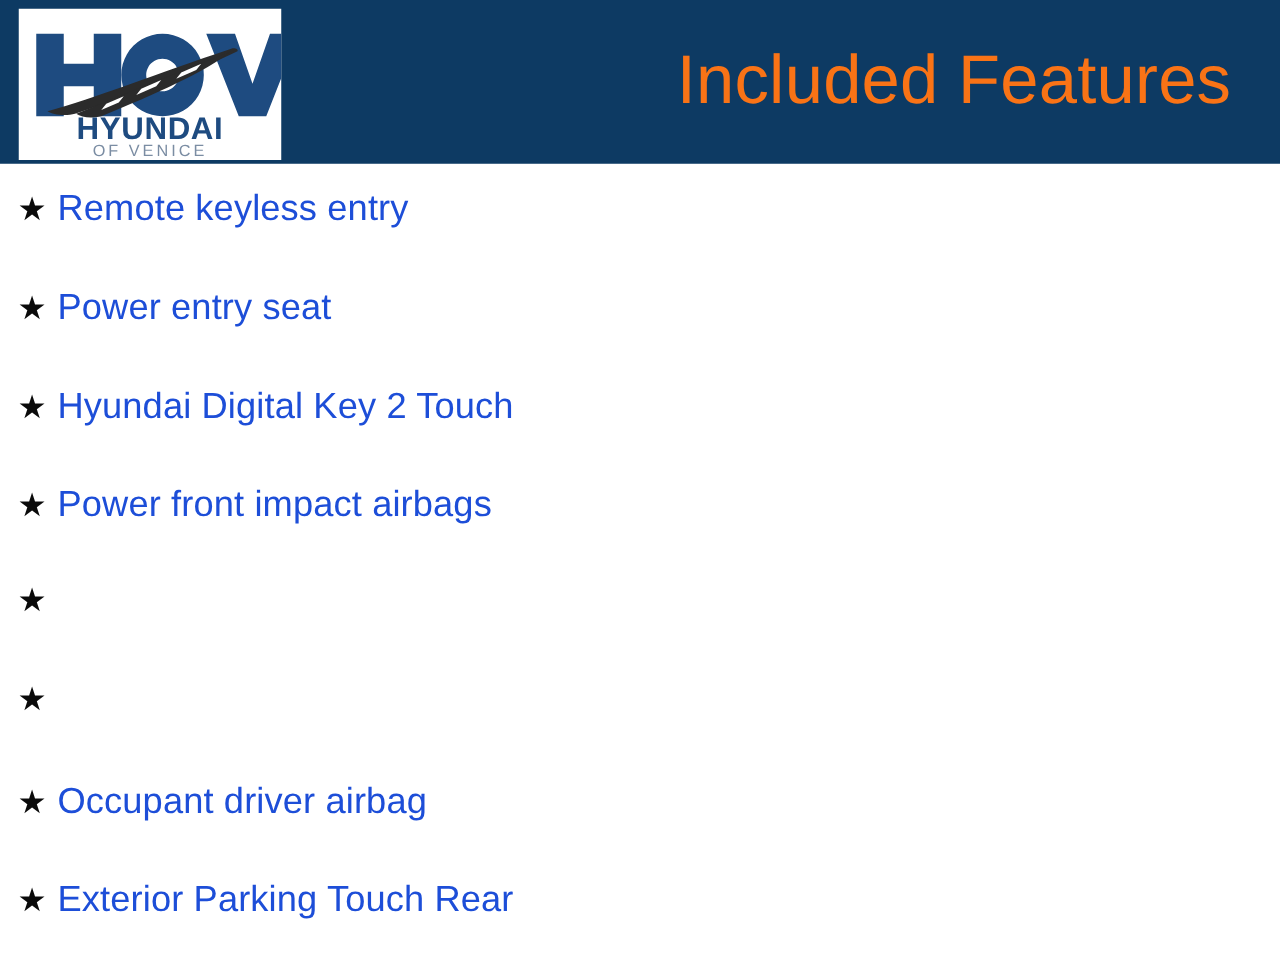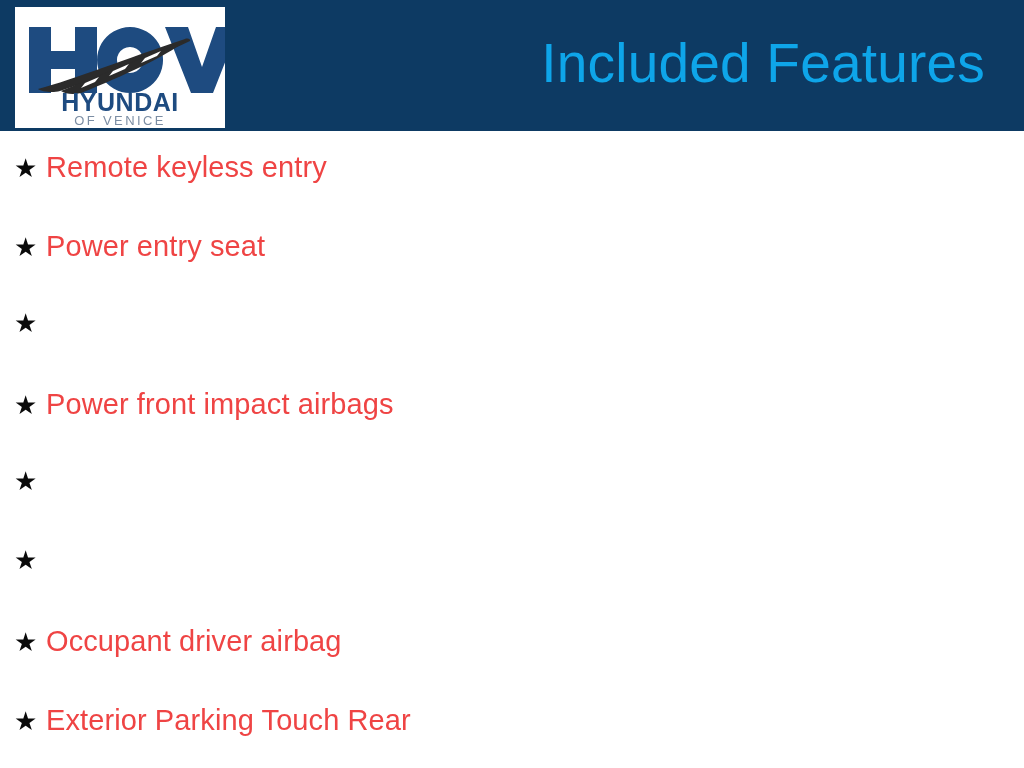--- a/index.html
+++ b/index.html
@@ -29,21 +29,21 @@
     background:#0d3a63;
   }
 
   .header-title {
     position:absolute;
     right:39px;
     top:28px;
     font-size:55px;
     line-height:70px;
     font-weight:400;
-    color:#0ea5e9;
+    color:#f97316;
     white-space:nowrap;
     letter-spacing:0.2px;
   }
 
   
   .logo-box {
     position:absolute;
     left:15px;
     top:7px;
     width:210px;
@@ -77,21 +77,21 @@
     flex:0 0 32px;
     font-size:26px;
     line-height:30px;
     color:#0a0a0a;
     font-family:"DejaVu Sans", sans-serif;
   }
 
   .feature-text {
     font-size:29px;
     line-height:34px;
-    color:#ef4444;
+    color:#1d4ed8;
     white-space:nowrap;
     letter-spacing:0.1px;
   }
 </style>
 </head>
 <body>
 
 <div class="slide">
 
   <div class="header">
@@ -130,20 +130,21 @@
       <span class="feature-text">Remote keyless entry</span>
     </div>
 
     <div class="feature-item">
       <span class="bullet-star">★</span>
       <span class="feature-text">Power entry seat</span>
     </div>
 
     <div class="feature-item">
       <span class="bullet-star">★</span>
+      <span class="feature-text">Hyundai Digital Key 2 Touch</span>
     </div>
 
     <div class="feature-item">
       <span class="bullet-star">★</span>
       <span class="feature-text">Power front impact airbags</span>
     </div>
 
     <div class="feature-item">
       <span class="bullet-star">★</span>
     </div>

